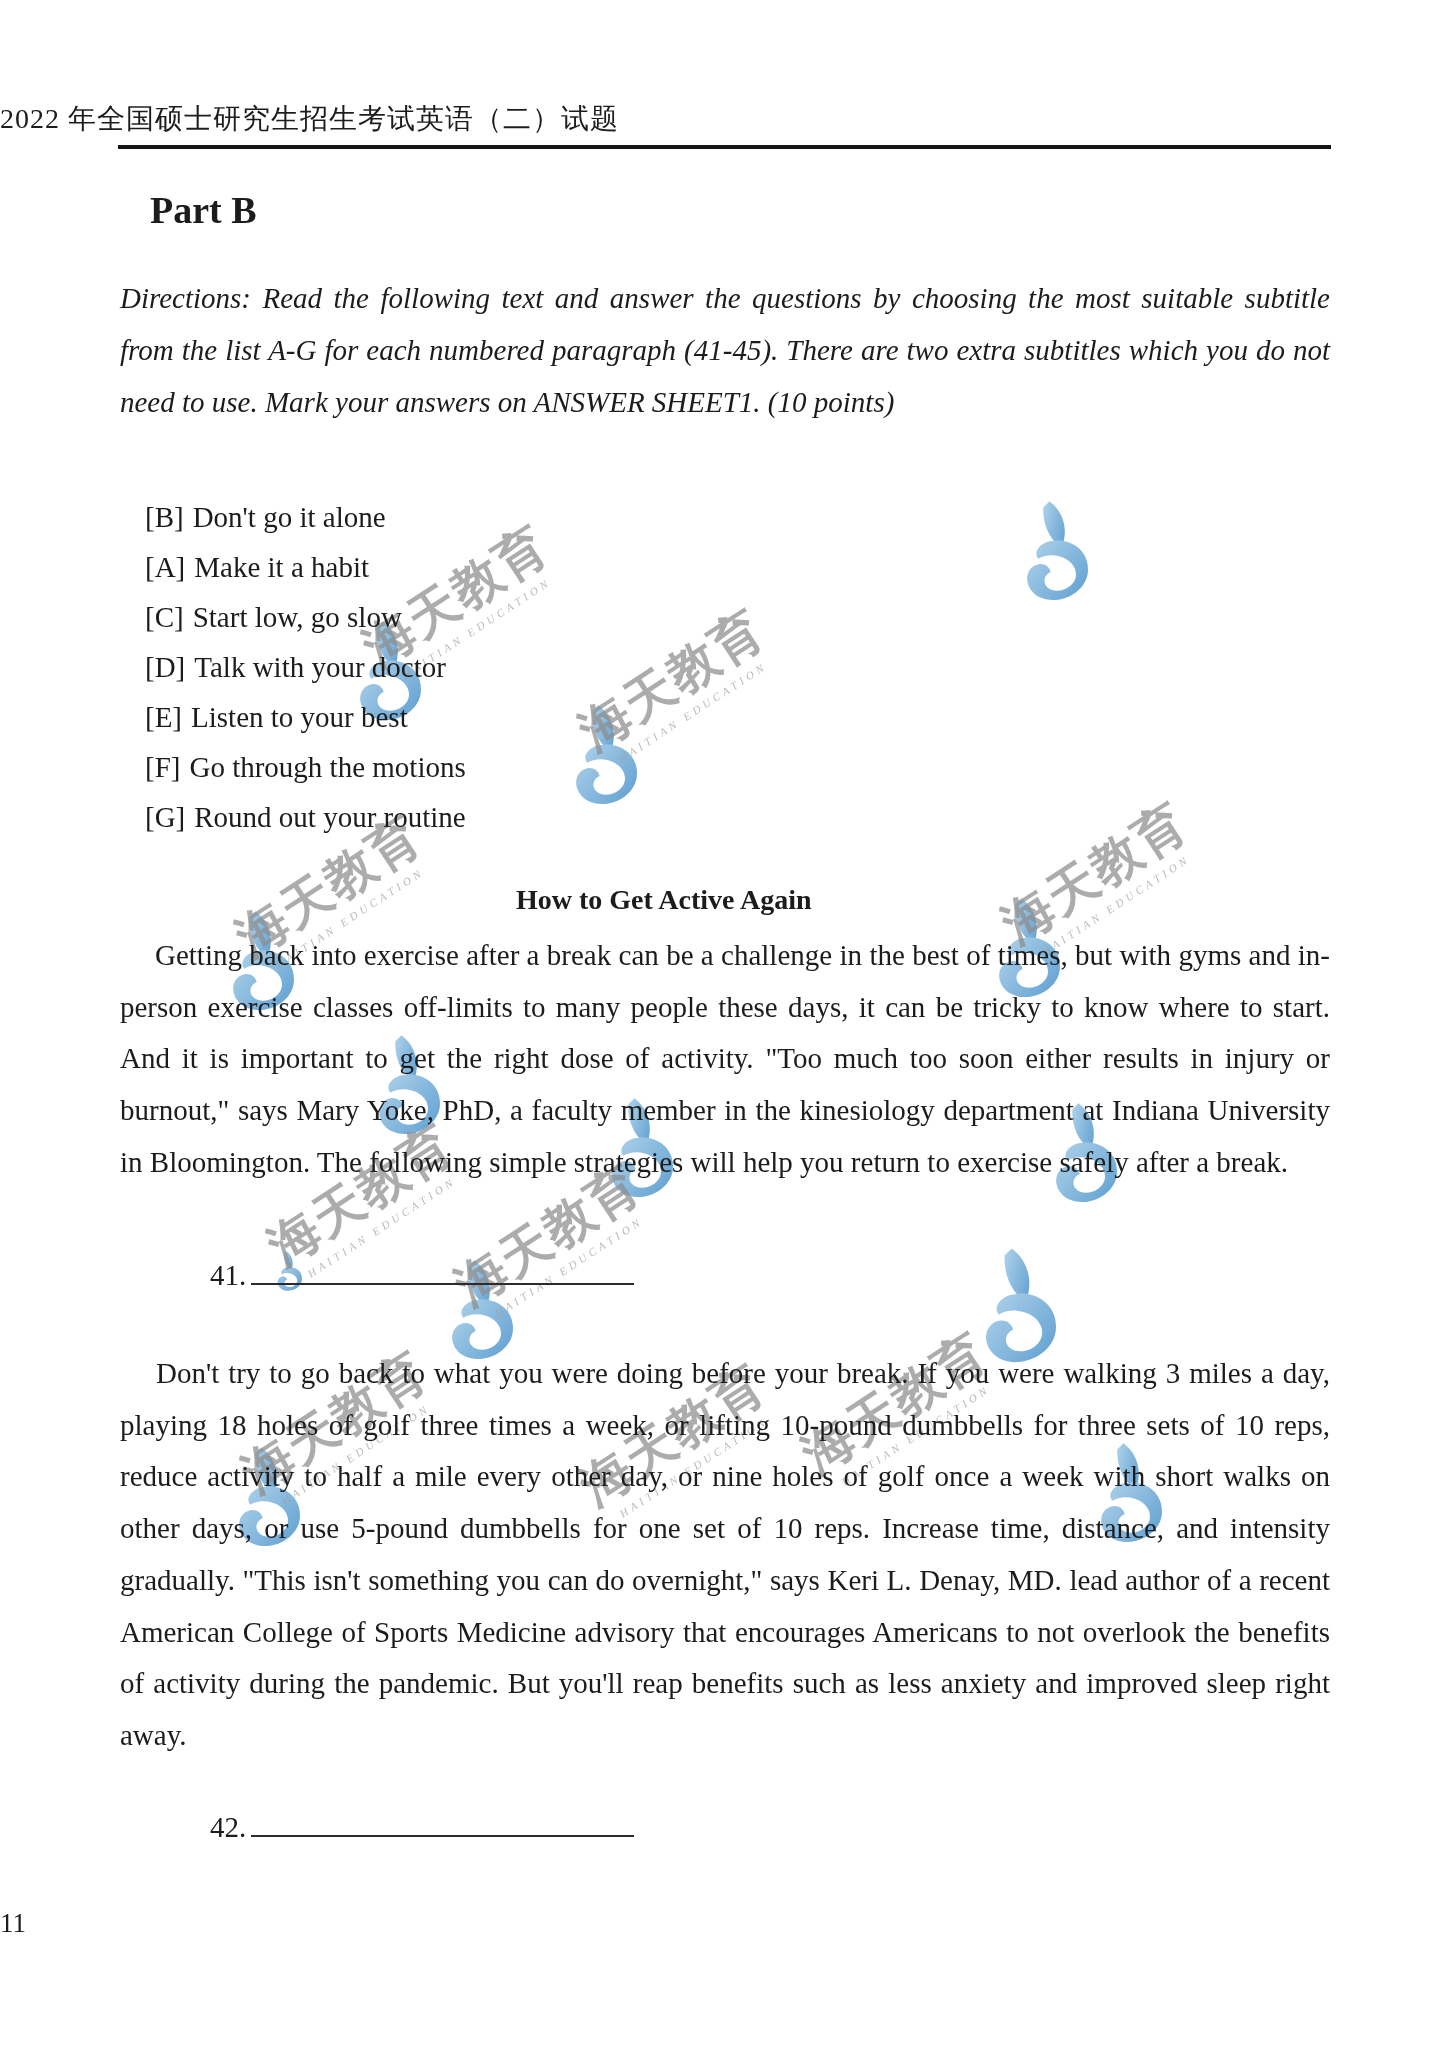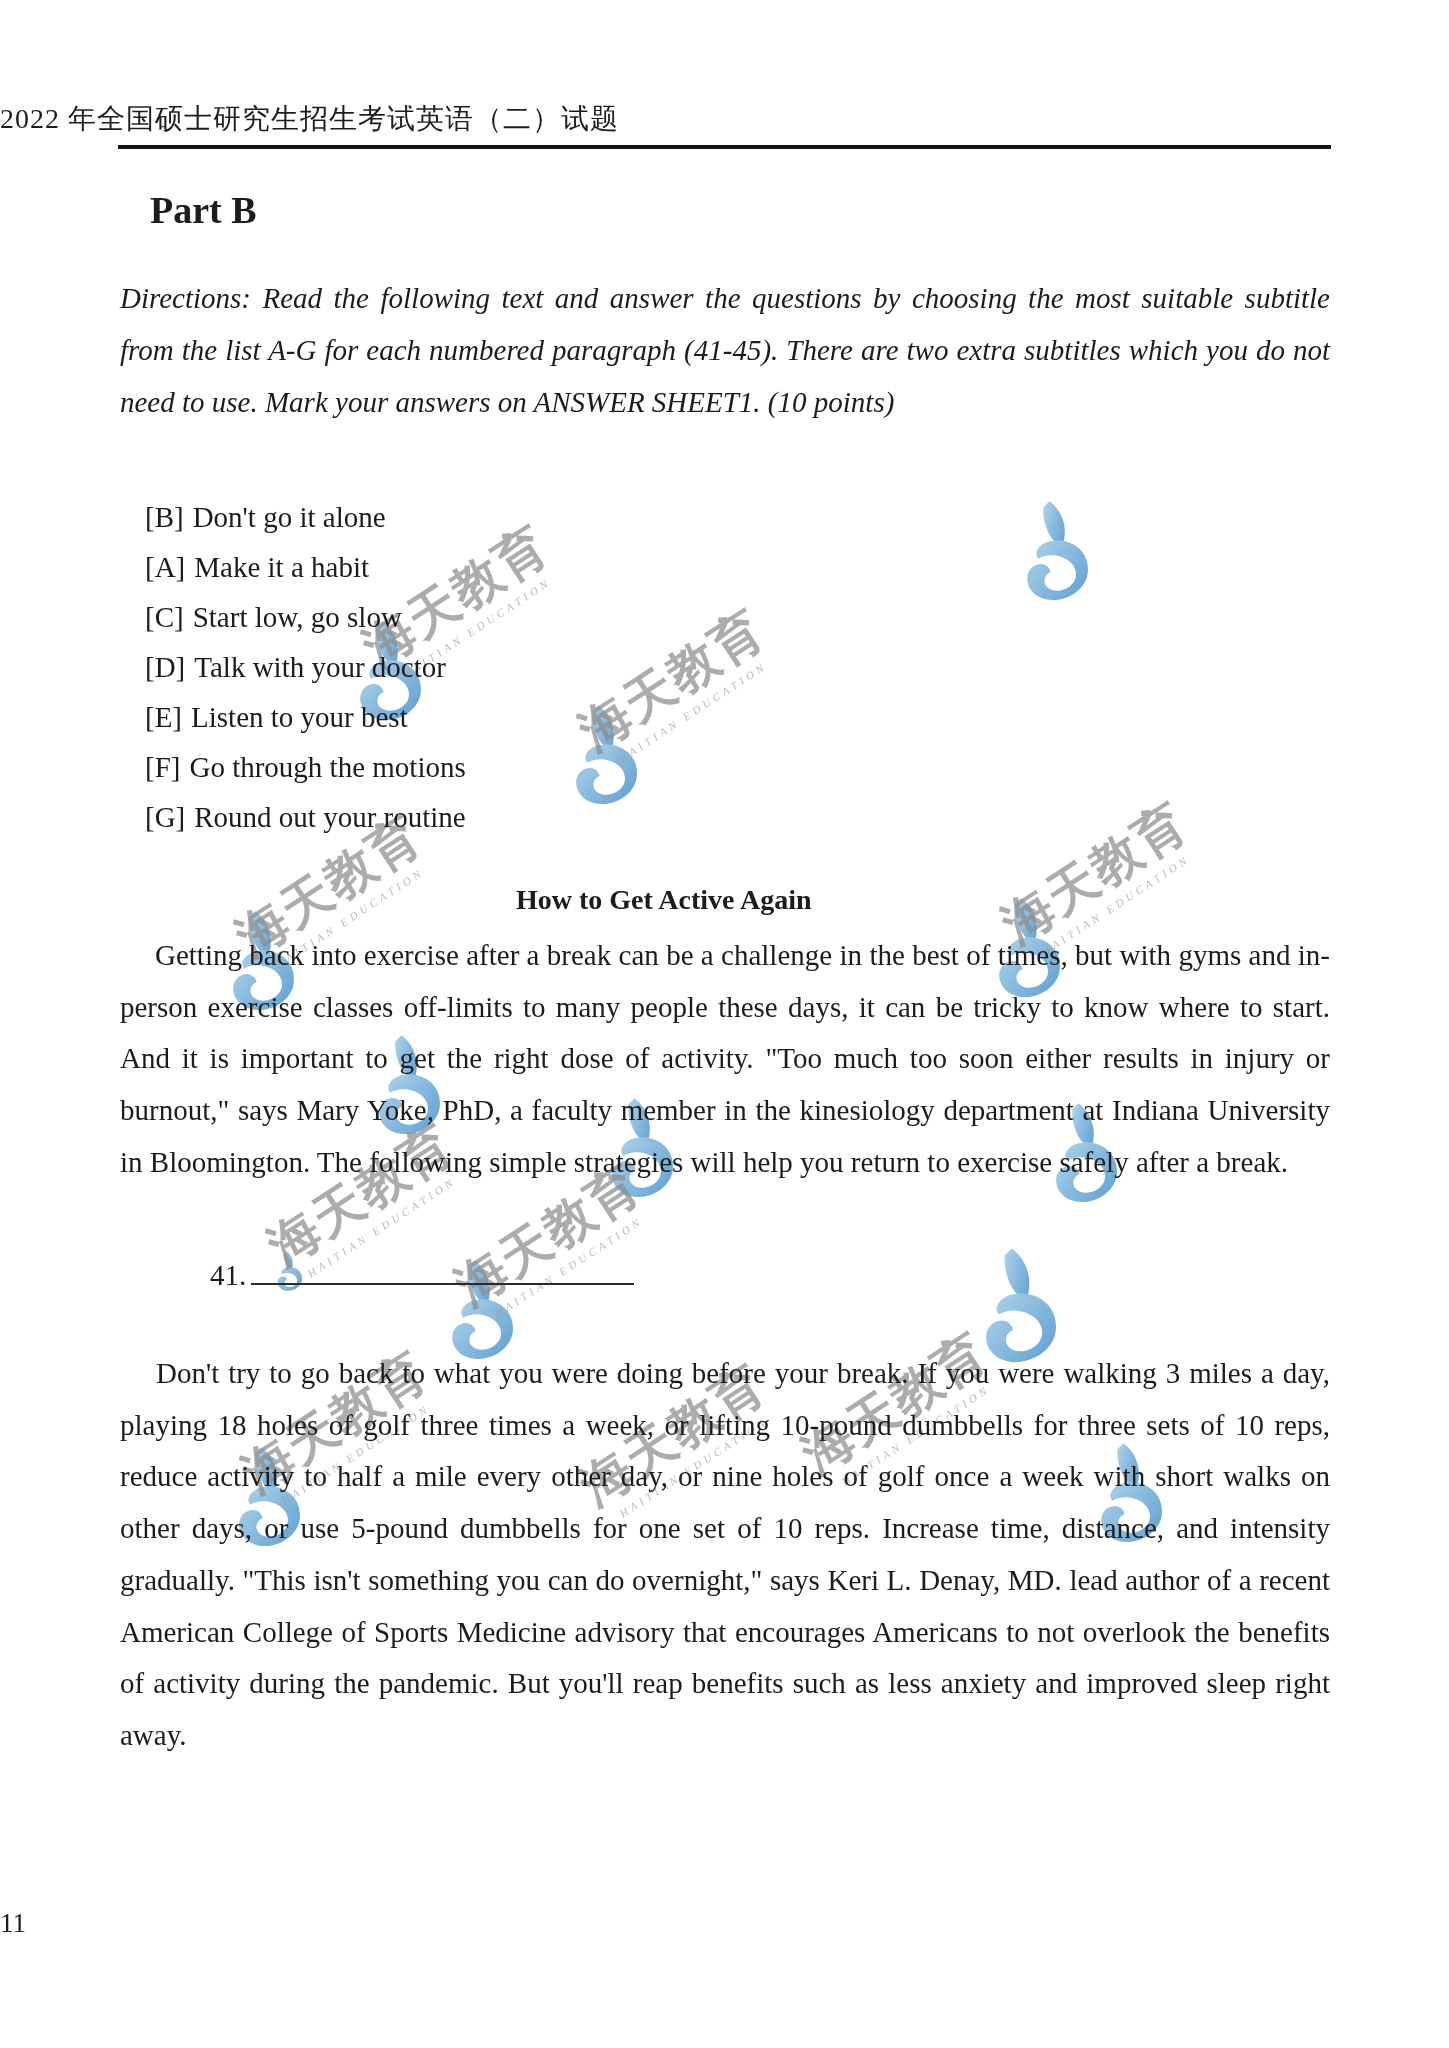--- a/index.html
+++ b/index.html
@@ -205,16 +205,19 @@
   <h2 class="passage-title">How to Get Active Again</h2>
 
   <p class="bodytext para1">Getting back into exercise after a break can be a challenge in the best of times, but with gyms and in-person exercise classes off-limits to many people these days, it can be tricky to know where to start. And it is important to get the right dose of activity. "Too much too soon either results in injury or burnout," says Mary Yoke, PhD, a faculty member in the kinesiology department at Indiana University in Bloomington. The following simple strategies will help you return to exercise safely after a break.</p>
 
   <div class="blank blank41">
     <span>41.</span><span class="blank-line"></span>
   </div>
 
   <p class="bodytext para2">Don't try to go back to what you were doing before your break. If you were walking 3 miles a day, playing 18 holes of golf three times a week, or lifting 10-pound dumbbells for three sets of 10 reps, reduce activity to half a mile every other day, or nine holes of golf once a week with short walks on other days, or use 5-pound dumbbells for one set of 10 reps. Increase time, distance, and intensity gradually. "This isn't something you can do overnight," says Keri L. Denay, MD. lead author of a recent American College of Sports Medicine advisory that encourages Americans to not overlook the benefits of activity during the pandemic. But you'll reap benefits such as less anxiety and improved sleep right away.</p>
 
+  <div class="blank blank42">
+    <span>42.</span><span class="blank-line"></span>
+  </div>
 
   <div class="page-num">11</div>
 
 </div>
 
 </body></html>

